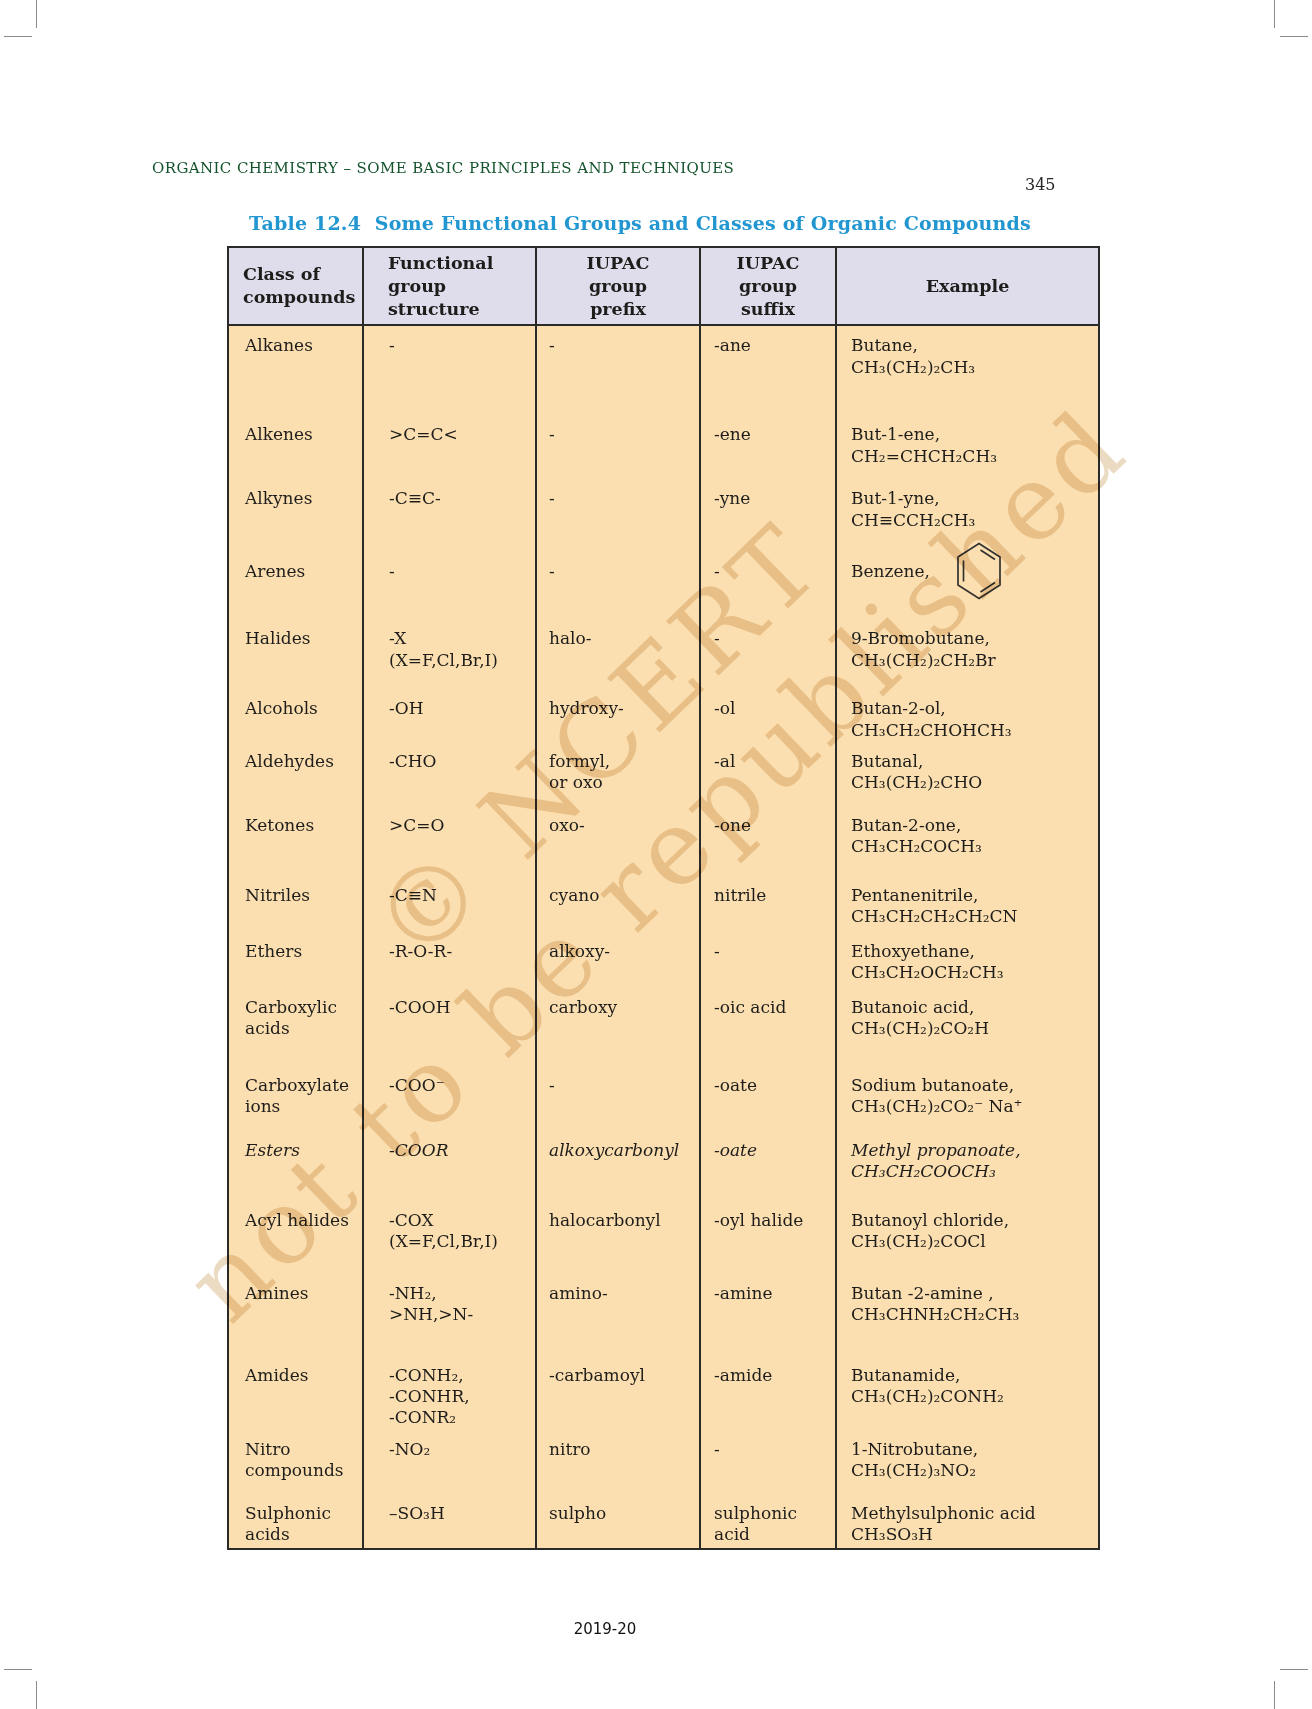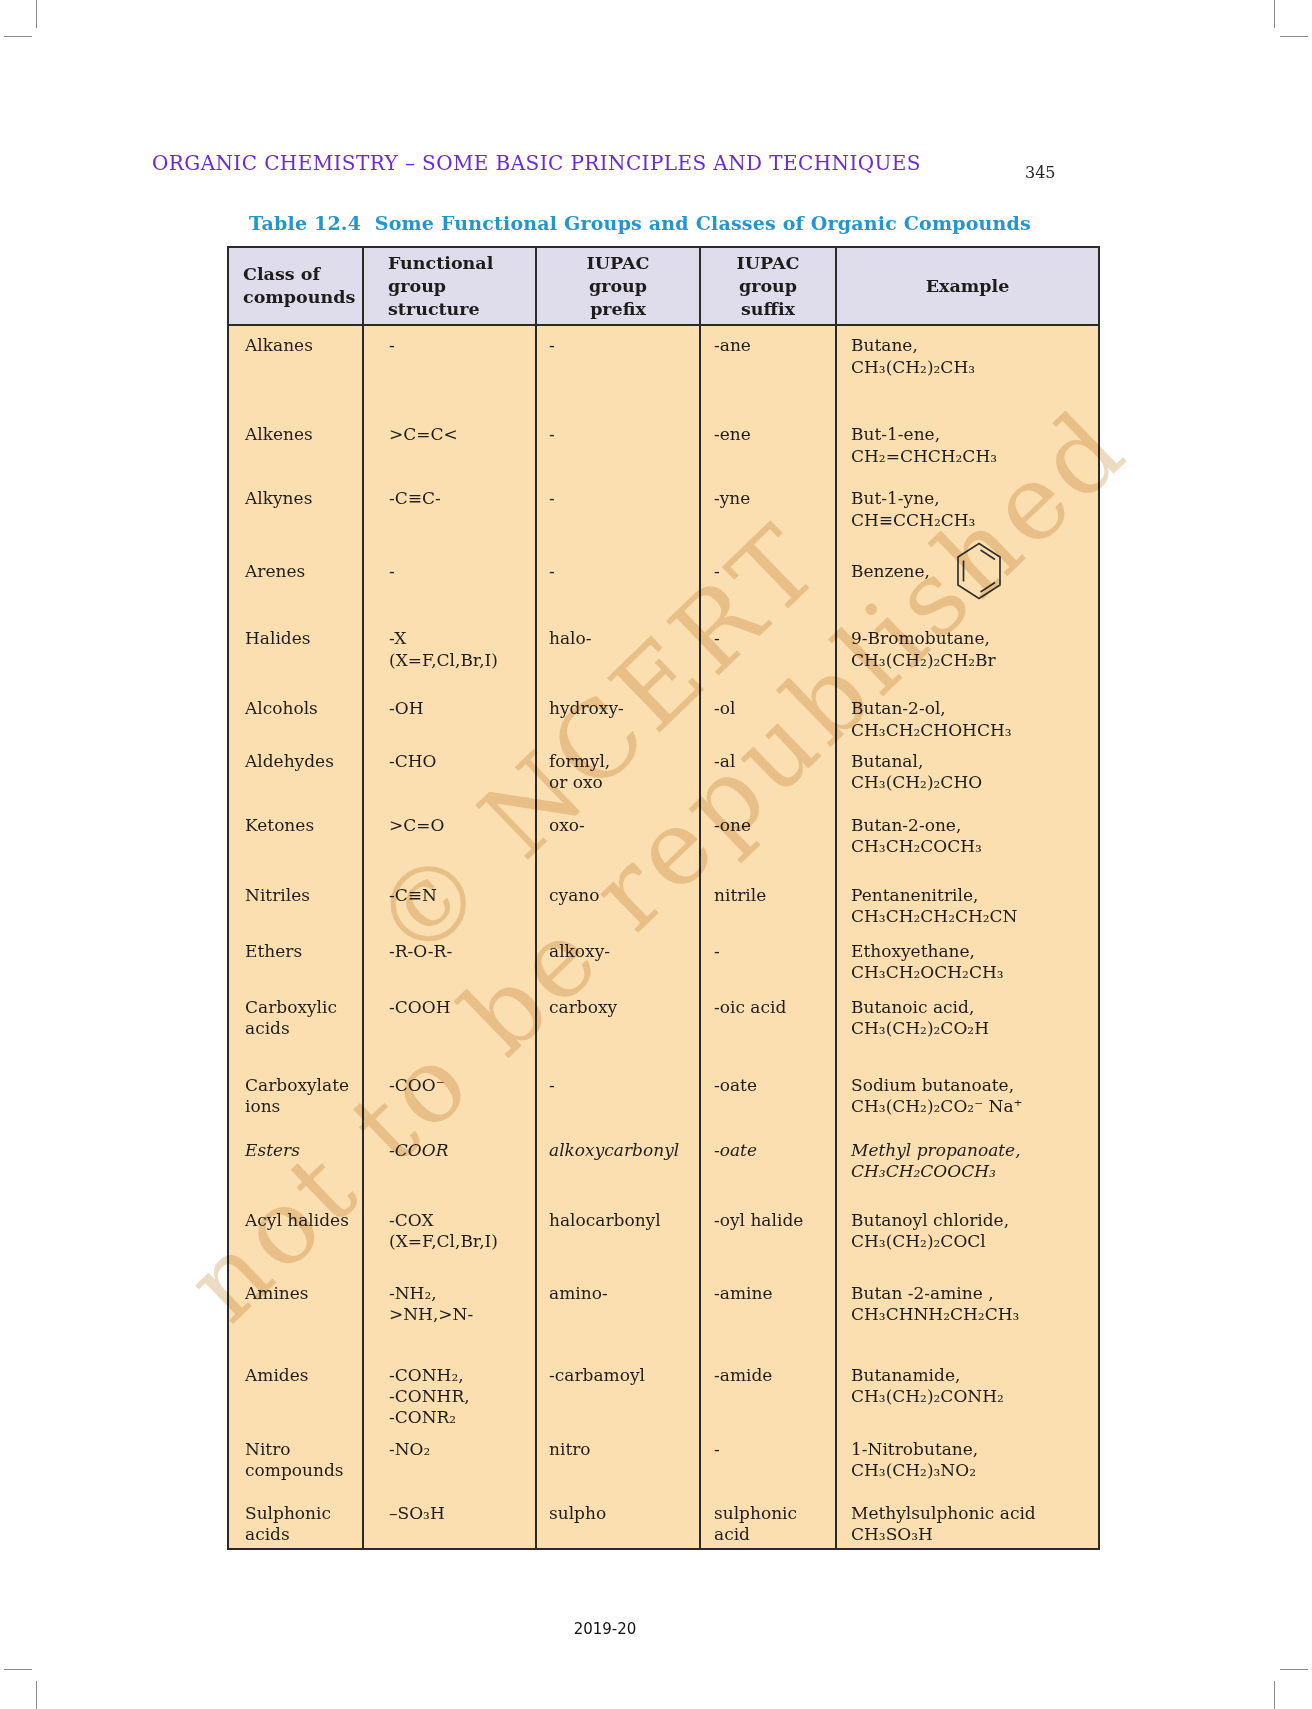--- a/index.html
+++ b/index.html
@@ -8,24 +8,24 @@
     font-family:"DejaVu Serif", serif; color:#1e1d1b; overflow:hidden;
   }
 
   
   .crop { position:absolute; background:#8a8a8a; }
   .crop.v { width:1px; height:28px; }
   .crop.h { width:28px; height:1px; }
 
   
   .running-head {
-    position:absolute; left:152px; top:151px; font-size:20px;
-    letter-spacing:0.4px; color:#6d28d9; white-space:nowrap;
-  }
-  .page-number { position:absolute; left:1025px; top:163px; font-size:16px; color:#262626;text-align:center; }
+    position:absolute; left:152px; top:159px; font-size:15px;
+    letter-spacing:0.4px; color:#14532d; white-space:nowrap;
+  }
+  .page-number { position:absolute; left:1025px; top:175px; font-size:16px; color:#262626;text-align:center; }
 
   
   .table-title {
     position:absolute; left:170px; top:212px; width:940px; text-align:center;
     font-size:19px; font-weight:bold; color:#2196d0; letter-spacing:0.2px;
     white-space:pre;
   }
 
   
   table.fg {

